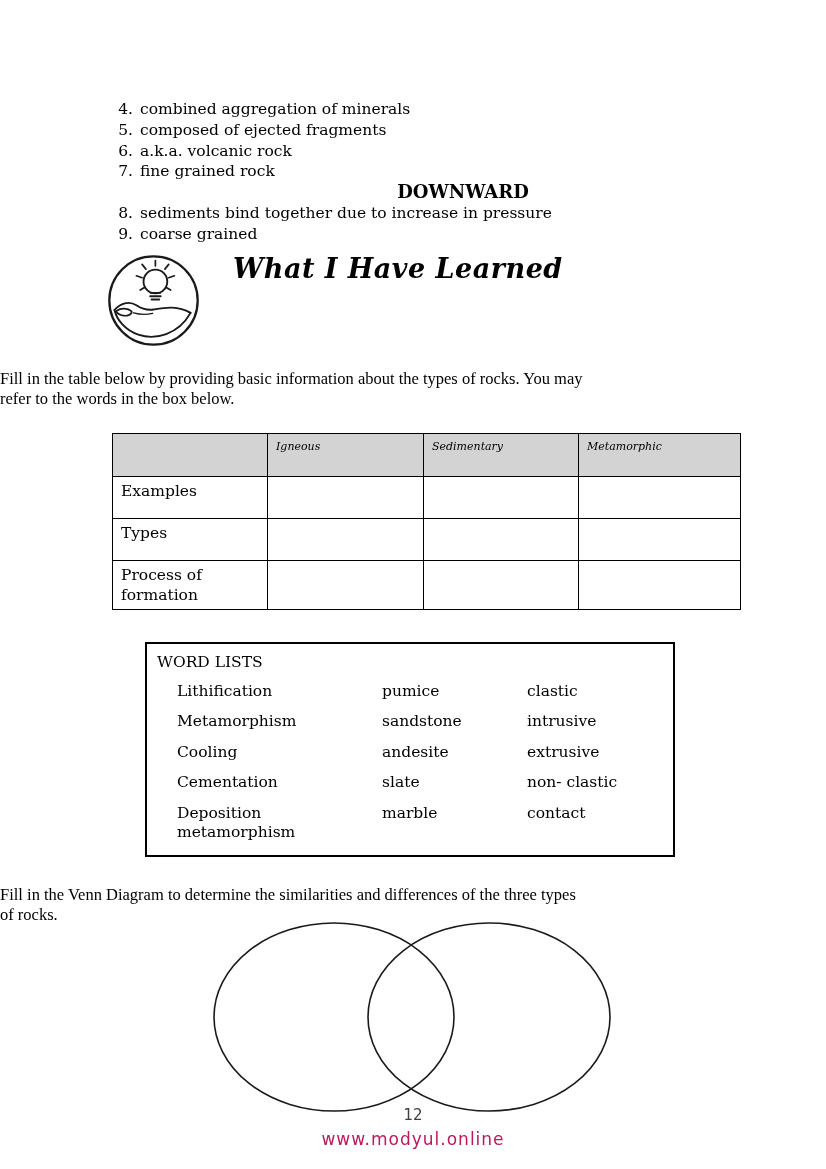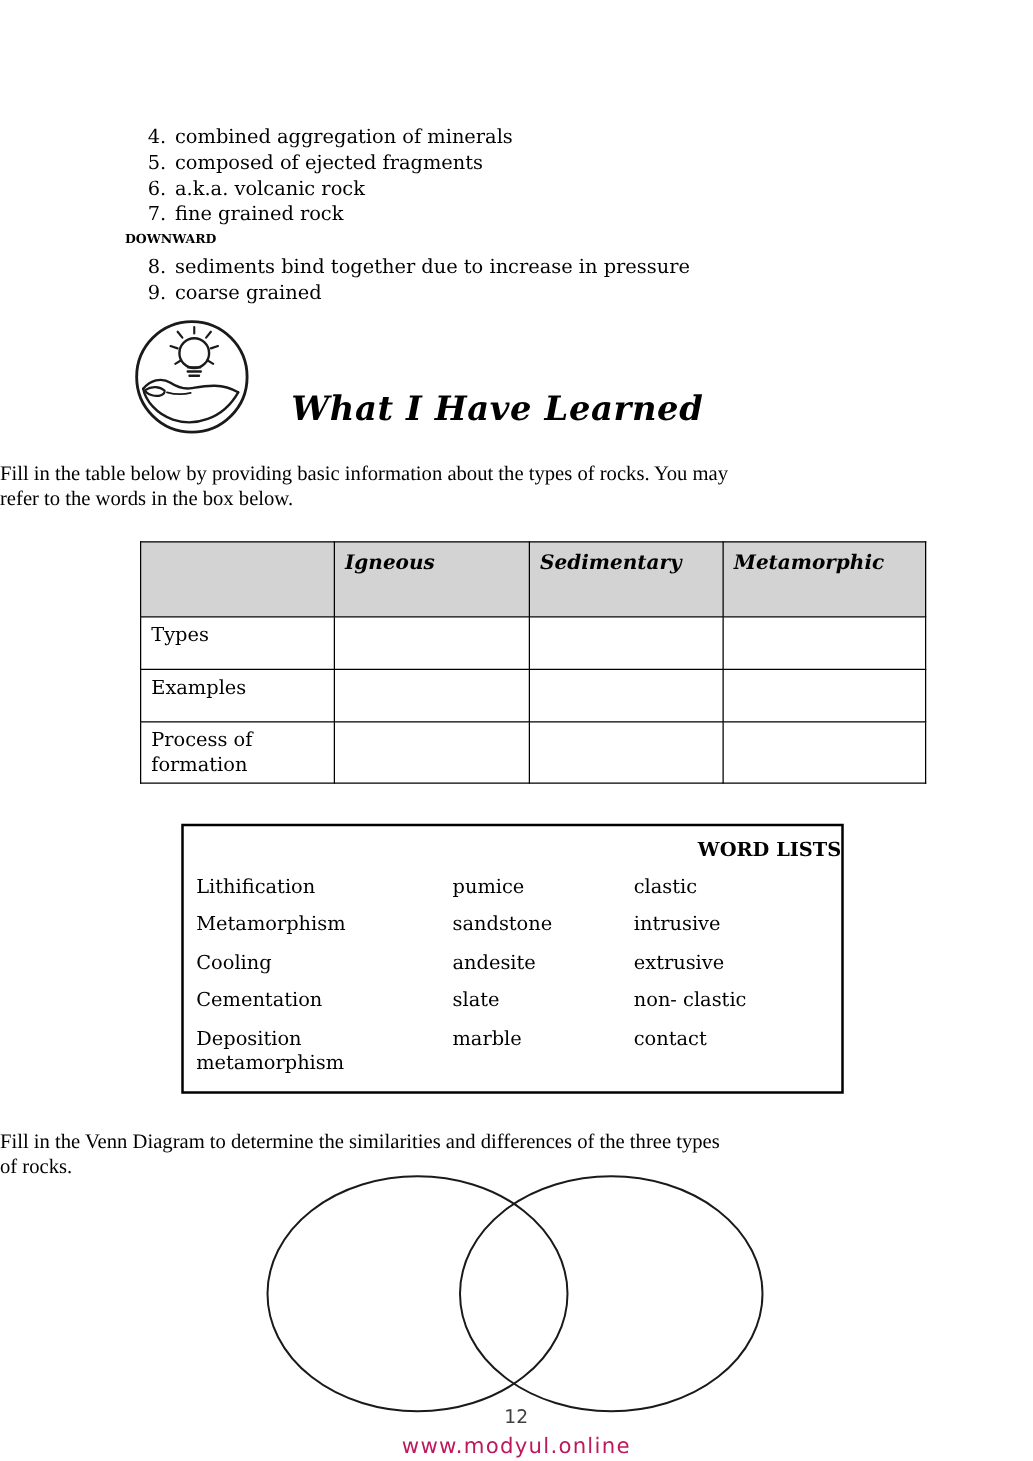--- a/index.html
+++ b/index.html
@@ -10,24 +10,24 @@
     color: #000;
     font-family: "DejaVu Serif", serif;
     overflow: hidden;
   }
   .page { position: relative; width: 826px; height: 1169px; padding-top: 99px; }
   .indent { margin-left: 100px; }
 
   
   .clue-row { display: flex; font-size: 15.5px; line-height: 20.8px; }
   .clue-num { width: 40px; flex: none; text-align: right; padding-right: 7px; }
-  .downward-heading { font-size: 10px; line-height: 20.8px; font-weight: bold; }
-
-  
-  .learned-header { display: flex; align-items: flex-end; margin-top: 8px; height: 96px; margin-left: 106px; }
+  .downward-heading { font-size: 18px; line-height: 20.8px; font-weight: bold; text-align: center; }
+
+  
+  .learned-header { display: flex; align-items: flex-start; margin-top: 8px; height: 96px; margin-left: 106px; }
   .icon-wrap { width: 95px; height: 95px; flex: none; }
   .icon-wrap svg { width: 95px; height: 95px; display: block; }
   .learned-title {
     font-size: 27px; font-weight: bold; font-style: italic;
     margin: 0 0 6px 32px; letter-spacing: 0.5px;
   }
 
   
   .instruction {
     font-family: "Liberation Serif", serif;
@@ -39,37 +39,37 @@
 
   
   .rock-table { border-collapse: collapse; table-layout: fixed; margin: 23px 0 0 112px; }
   .rock-table col.c0 { width: 155px; }
   .rock-table col.c1 { width: 156px; }
   .rock-table col.c2 { width: 155px; }
   .rock-table col.c3 { width: 162px; }
   .rock-table th, .rock-table td { border: 1px solid #000; vertical-align: top; }
   .rock-table thead th {
     background: #d3d3d3;
-    font-size: 16px; font-weight: bold; font-style: italic;
-    text-align: left; padding: 6px 8px; height: 60px;
+    font-size: 11px; font-weight: normal; font-style: italic;
+    text-align: left; padding: 6px 8px; height: 43px;
   }
   .rock-table tbody th {
     font-size: 15.5px; font-weight: normal; text-align: left;
     padding: 4px 8px; height: 42px; line-height: 20px;
   }
   .rock-table tbody td { height: 42px; }
 
   
   .word-box {
     width: 530px; margin: 32px 0 0 145px;
     border: 2px solid #000;
     padding: 7px 0 12px 10px;
   }
-  .word-title { text-align: right; font-size: 15.5px; font-weight: bold; margin: 2px 0 1px 0; }
-  .word-row { display: flex; margin-top: 11px; font-size: 15.5px; line-height: 19.5px; }
+  .word-title { text-align: left; font-size: 15.5px; font-weight: normal; margin: 2px 0 1px 0; }
+  .word-row { display: flex; margin-top: 11px; font-size: 15.5px; line-height: 19.5px; margin-left: 20px; }
   .word-cell { white-space: pre-line; }
   .wc1 { width: 205px; flex: none; }
   .wc2 { width: 145px; flex: none; }
   .wc3 { flex: 1; }
 
   
   .venn-svg { display: block; margin-top: -8px; }
 
   
   .page-number {
@@ -149,27 +149,27 @@
     <thead>
       <tr>
         <th></th>
         <th>Igneous</th>
         <th>Sedimentary</th>
         <th>Metamorphic</th>
       </tr>
     </thead>
     <tbody>
       <tr>
+        <th>Examples</th>
+        <td></td>
+        <td></td>
+        <td></td>
+      </tr>
+      <tr>
         <th>Types</th>
-        <td></td>
-        <td></td>
-        <td></td>
-      </tr>
-      <tr>
-        <th>Examples</th>
         <td></td>
         <td></td>
         <td></td>
       </tr>
       <tr>
         <th>Process of formation</th>
         <td></td>
         <td></td>
         <td></td>
       </tr>

